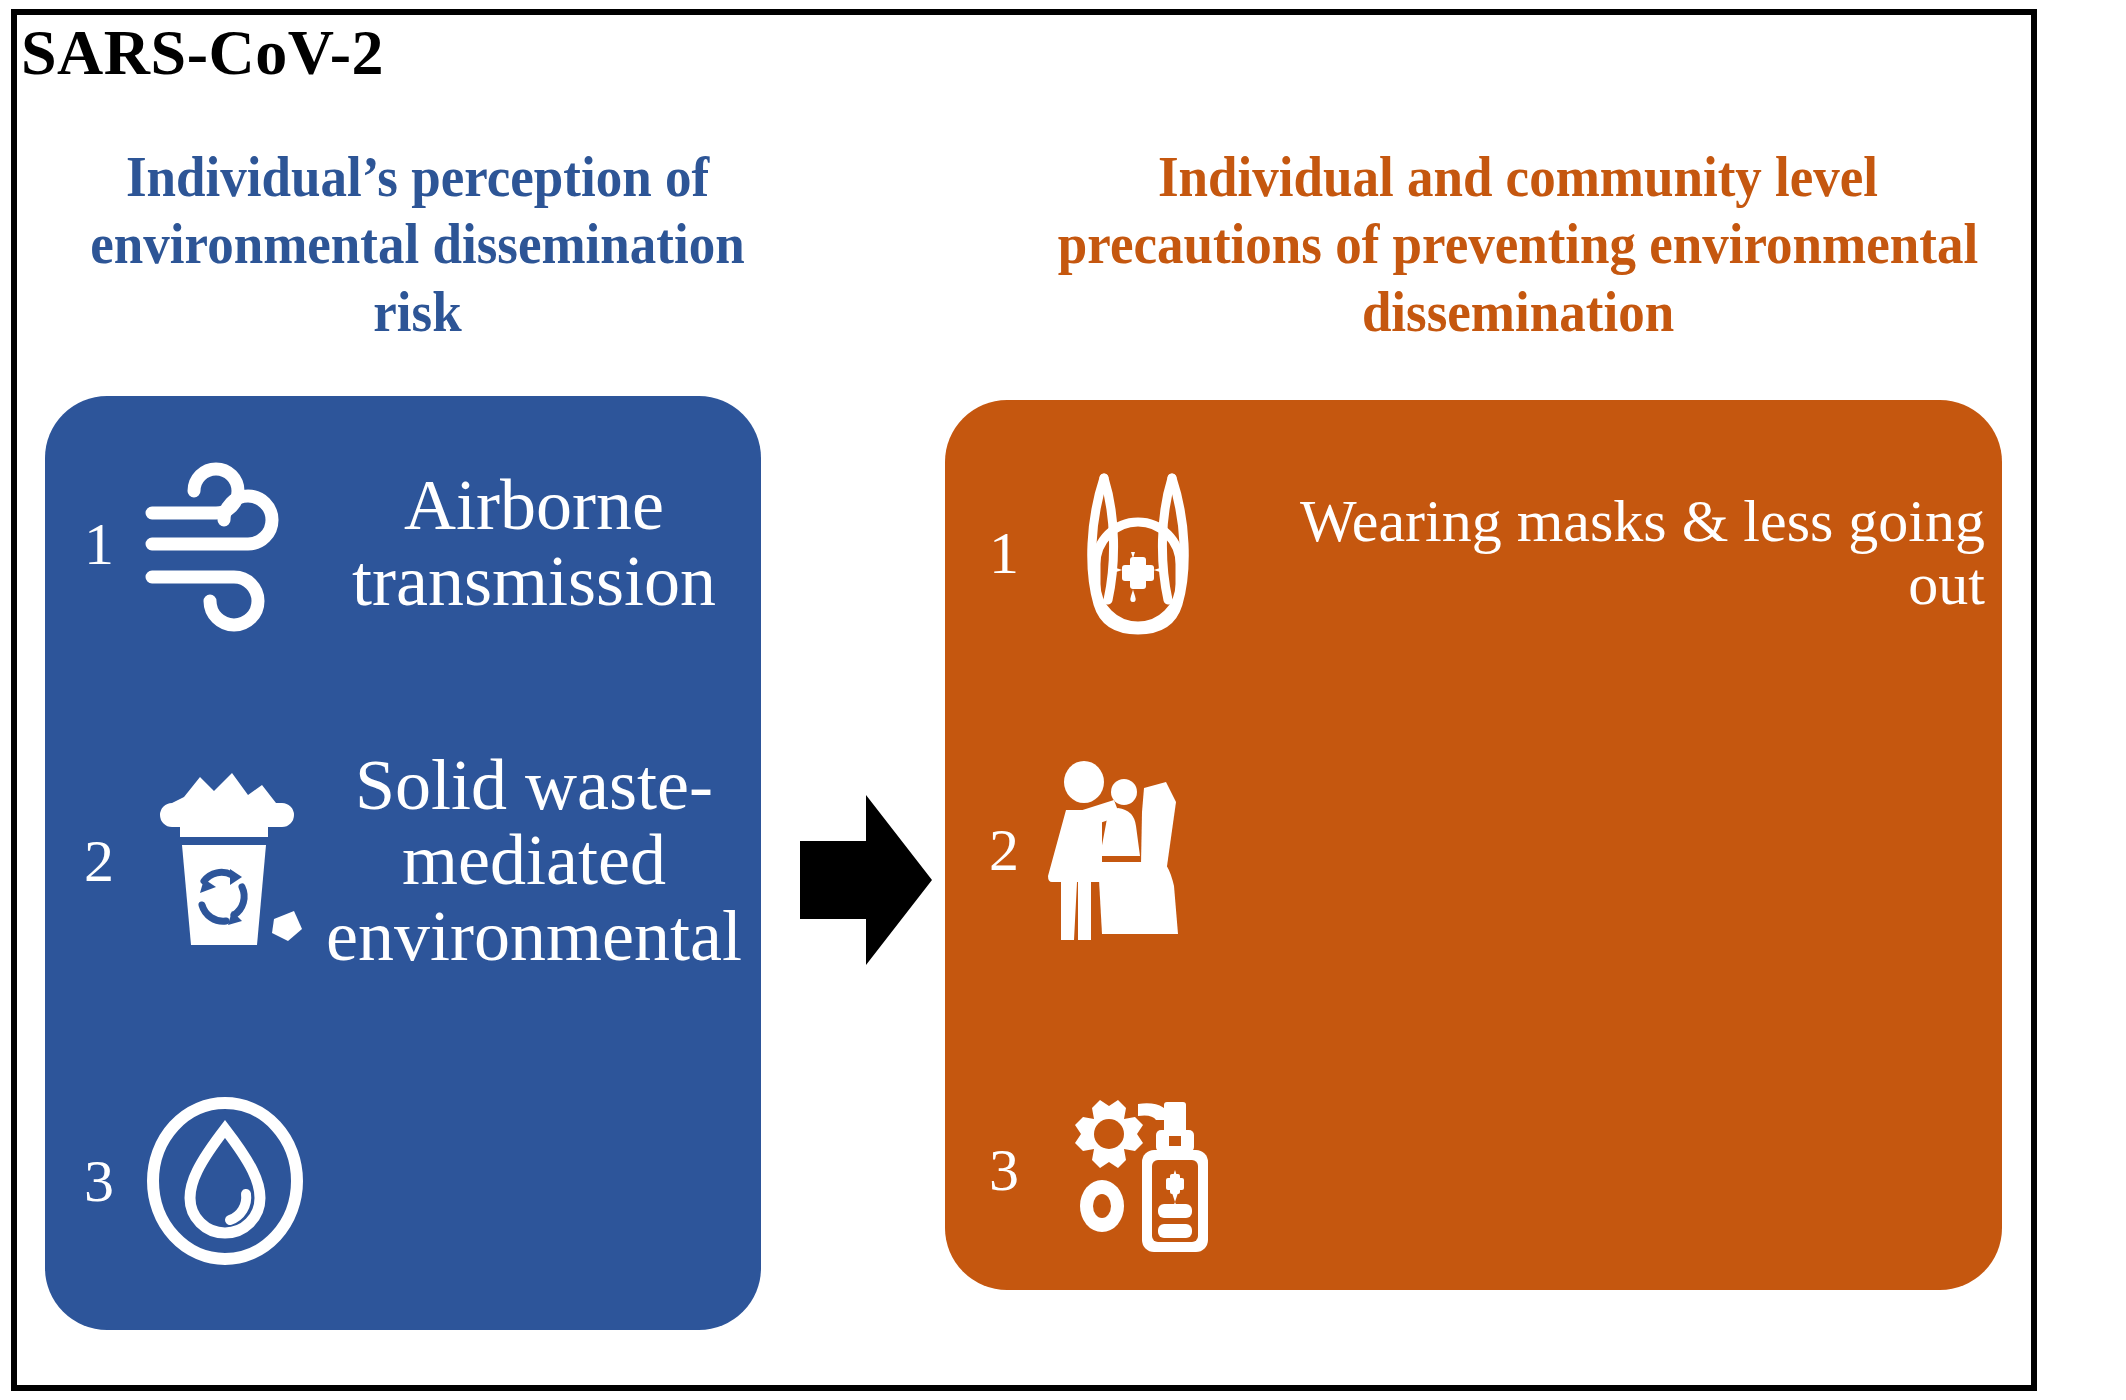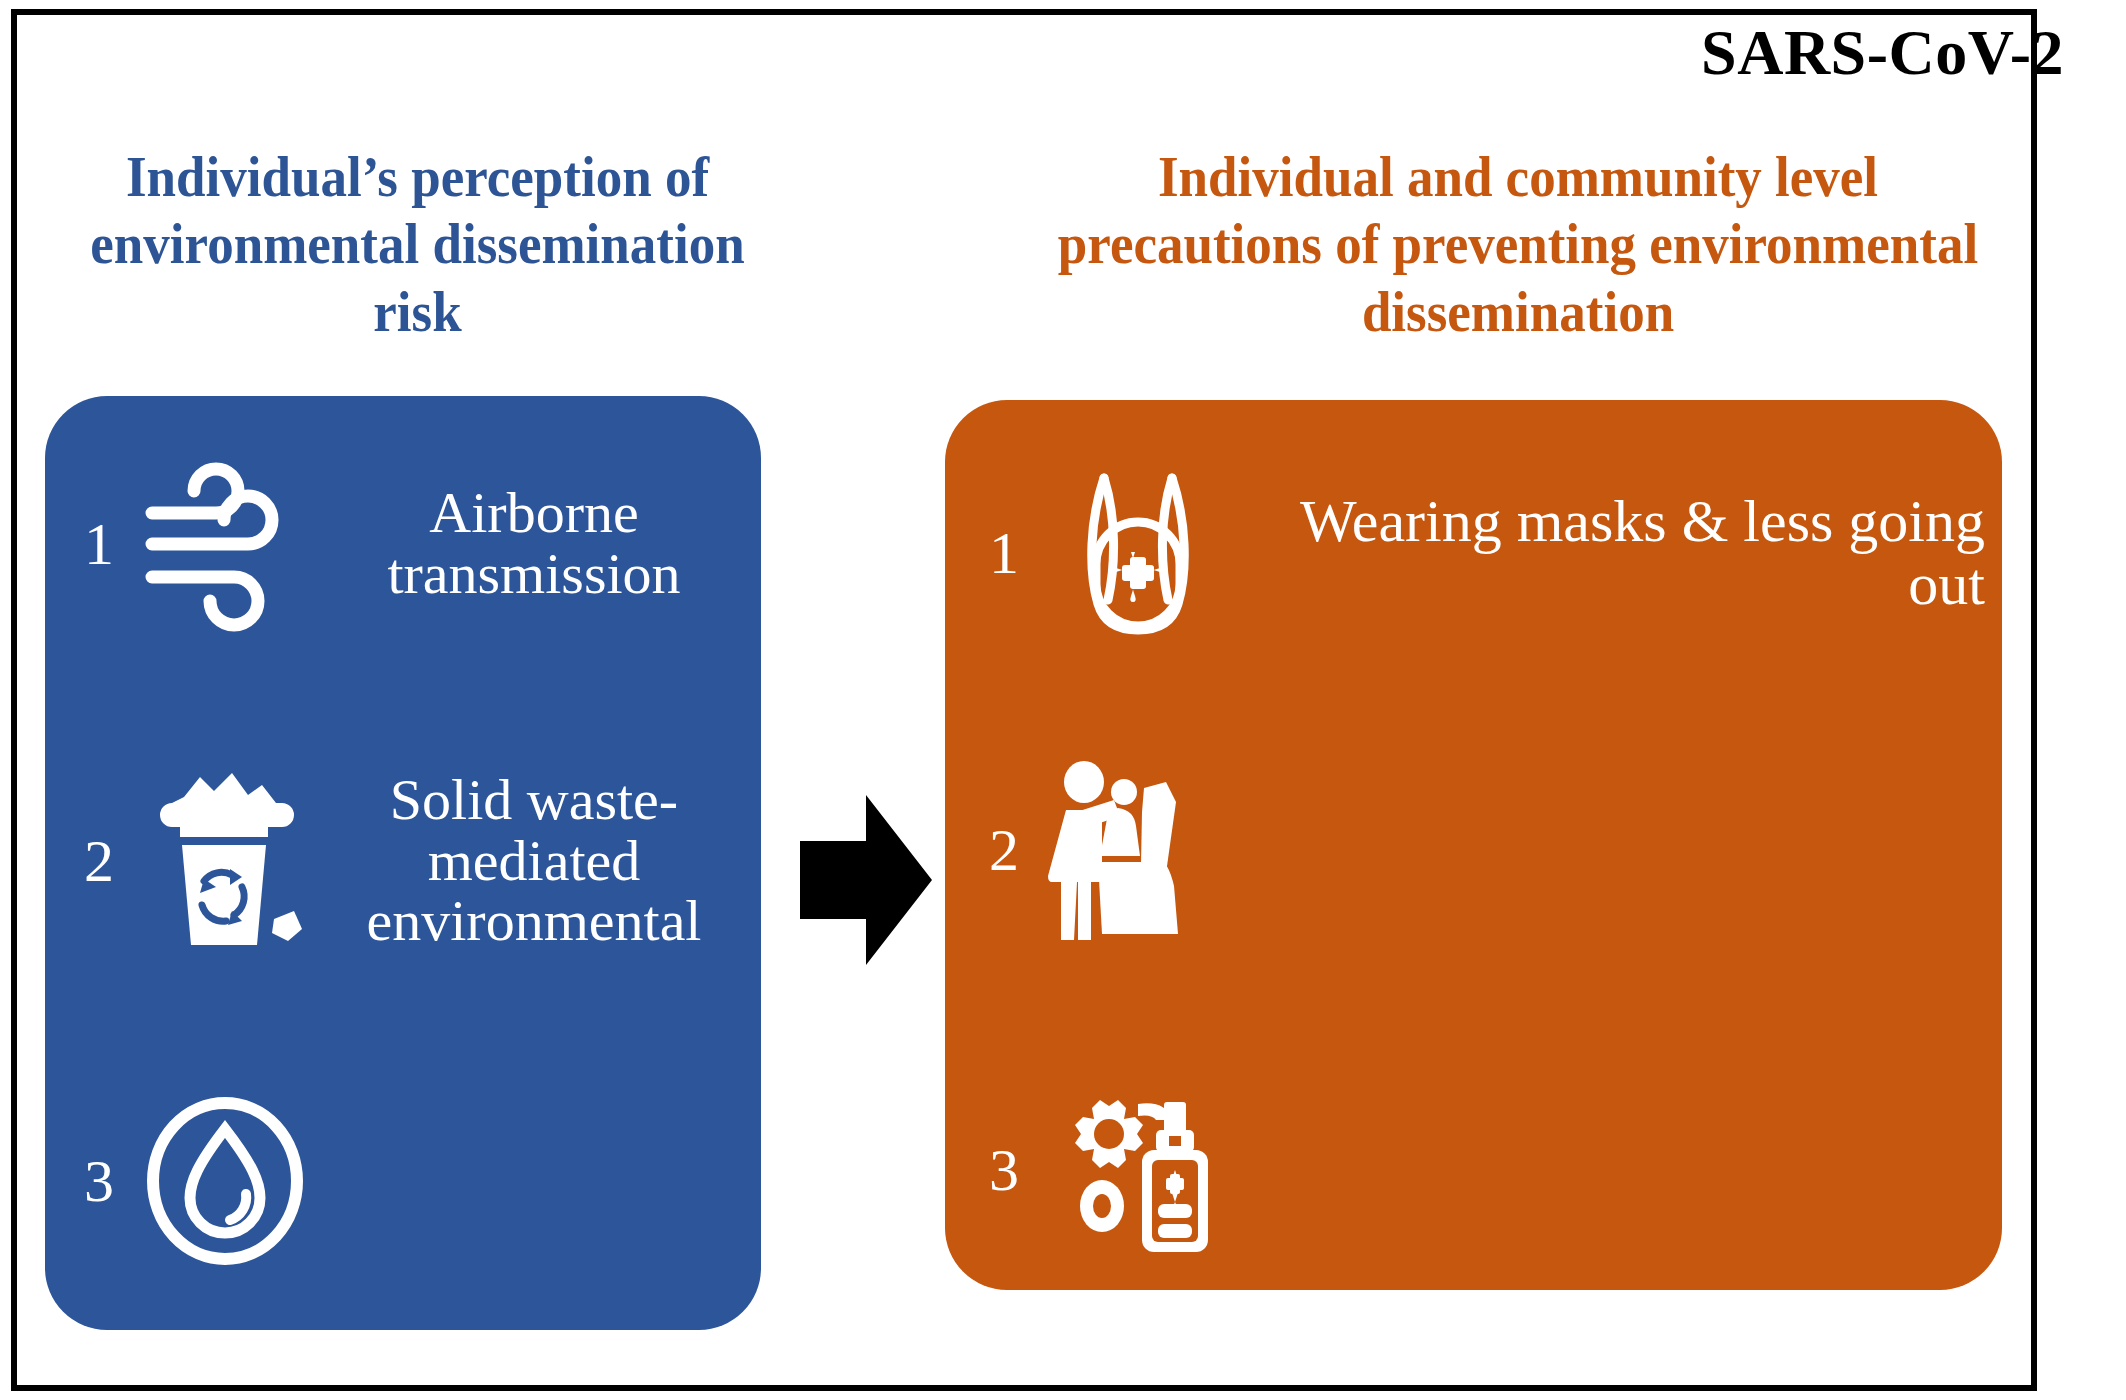--- a/index.html
+++ b/index.html
@@ -27,24 +27,24 @@
     width: 2026px;
     height: 1382px;
     border: 6px solid #000000;
     background: transparent;
     pointer-events: none;
   }
 
   
   .main-title {
     position: absolute;
-    left: 16px;
+    left: 0;
     top: 16px;
     width: 2048px;
-    text-align: right;
+    text-align: left;
     font-weight: bold;
     font-size: 64px;
     letter-spacing: 0.5px;
     color: #000000;
     font-family: "Liberation Serif", "DejaVu Serif", serif;
     padding-left: 21px;
   }
 
   
   .col-heading {
@@ -100,21 +100,21 @@
     font-family: "Liberation Serif", "DejaVu Serif", serif;
     line-height: 1.05;
     text-align: center;
     flex: 1 1 auto;
   }
 
   
   .panel.blue .row { left: 18px; width: 690px; }
   .panel.blue .row .num   { width: 72px; }
   .panel.blue .row .icon  { width: 180px; height: 160px; }
-  .panel.blue .row .label { font-size: 58px; }
+  .panel.blue .row .label { font-size: 72px; }
 
   .row-b1 { top: 40px;  height: 215px; }
   .row-b2 { top: 310px; height: 310px; }
   .row-b3 { top: 670px; height: 230px; }
 
   
   .panel.orange .row { left: 20px; width: 1020px; }
   .panel.orange .row .num   { width: 78px; }
   .panel.orange .row .icon  { width: 190px; height: 180px; }
   .panel.orange .row .label { font-size: 60px; text-align: right; }

